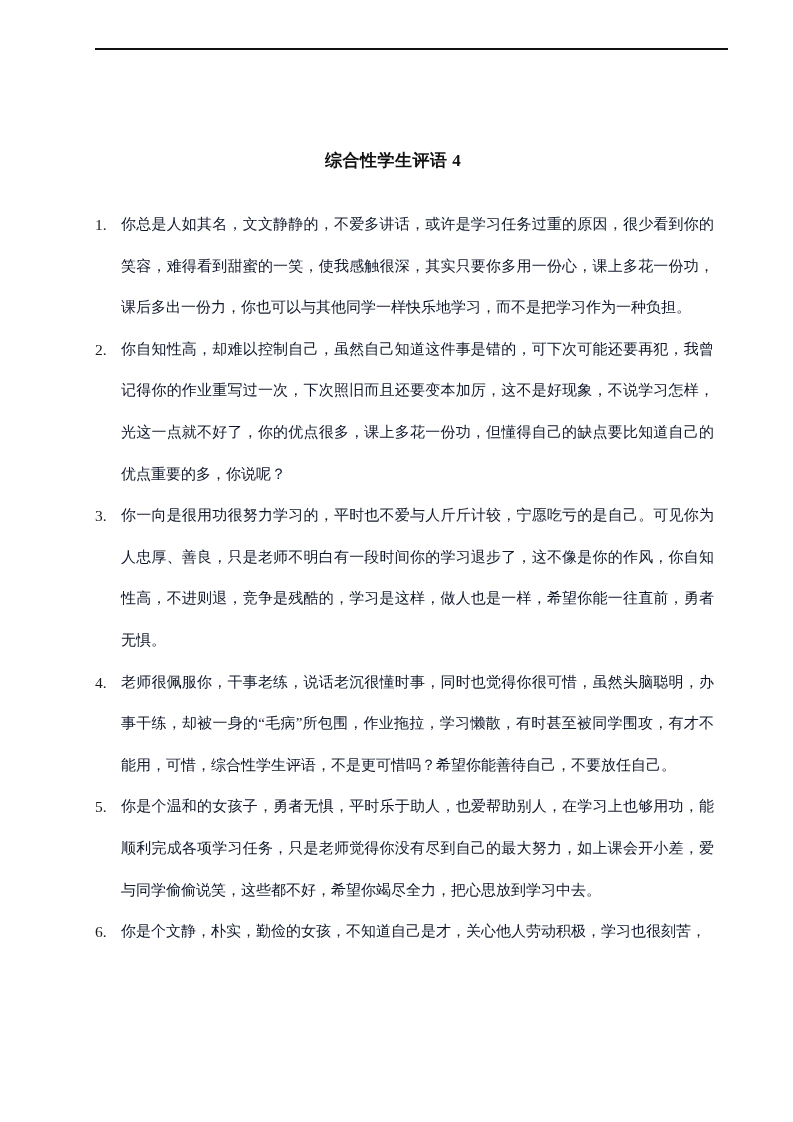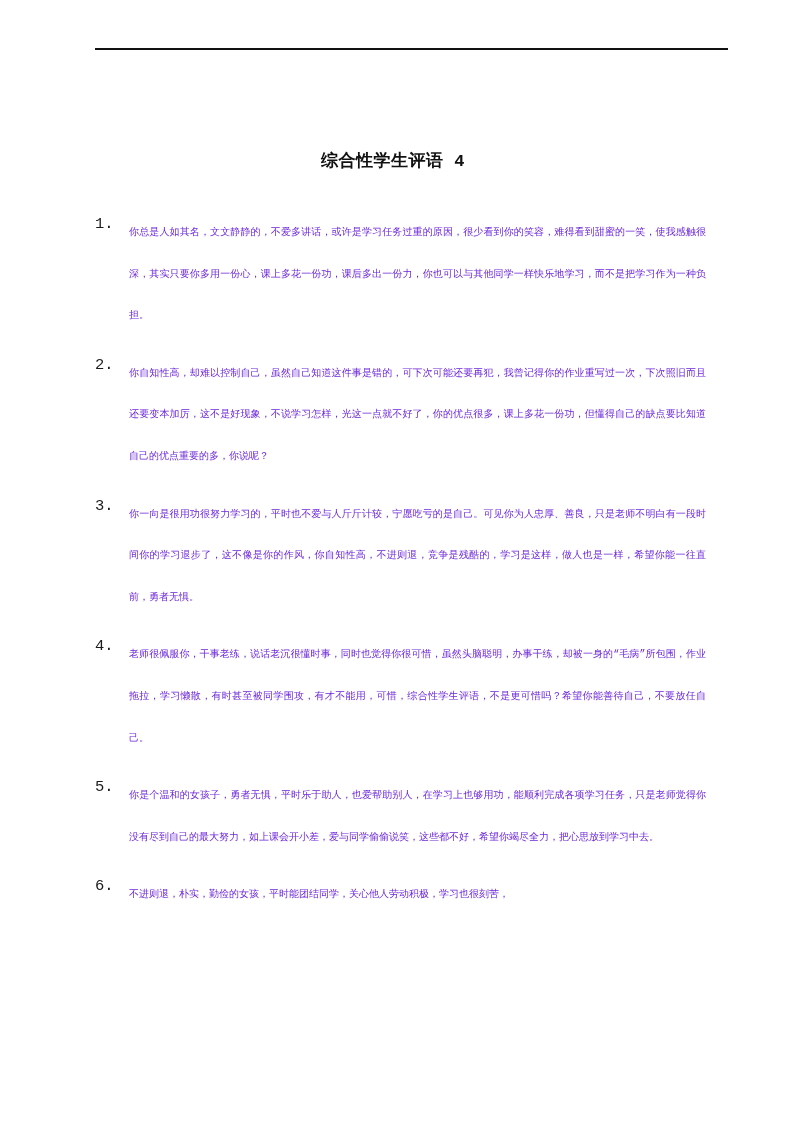--- a/index.html
+++ b/index.html
@@ -6,21 +6,21 @@
     margin: 0;
     padding: 0;
     background: #ffffff;
   }
   .page {
     position: relative;
     width: 793px;
     height: 1122px;
     background: #ffffff;
     overflow: hidden;
-    font-family: Liberation Mono, monospace;
+    font-family: Liberation Serif, serif;
     color: #1a1a1a;
   }
   .header-rule {
     position: absolute;
     left: 95px;
     top: 48px;
     width: 633px;
     height: 0;
     border: none;
     border-top: 2px solid #111111;
@@ -52,26 +52,26 @@
     align-items: flex-start;
   }
   .item-number {
     flex: 0 0 26px;
     font-size: 15.5px;
     line-height: 41.6px;
     color: #1a1a1a;
   }
   .item-text {
     flex: 1;
-    margin: 8px;
-    font-size: 10px;
+    margin: 0;
+    font-size: 15px;
     line-height: 41.6px;
     text-align: justify;
     text-justify: inter-ideograph;
-    color: #6d28d9;
+    color: #0f172a;
   }
 </style>
 </head>
 <body>
 
 <div class="page">
 
   <hr class="header-rule">
 
   <h1 class="doc-title">综合性学生评语 4</h1>
@@ -92,17 +92,17 @@
     <li class="comment-item">
       <span class="item-number">4.</span>
       <p class="item-text">老师很佩服你，干事老练，说话老沉很懂时事，同时也觉得你很可惜，虽然头脑聪明，办事干练，却被一身的“毛病”所包围，作业拖拉，学习懒散，有时甚至被同学围攻，有才不能用，可惜，综合性学生评语，不是更可惜吗？希望你能善待自己，不要放任自己。</p>
     </li>
     <li class="comment-item">
       <span class="item-number">5.</span>
       <p class="item-text">你是个温和的女孩子，勇者无惧，平时乐于助人，也爱帮助别人，在学习上也够用功，能顺利完成各项学习任务，只是老师觉得你没有尽到自己的最大努力，如上课会开小差，爱与同学偷偷说笑，这些都不好，希望你竭尽全力，把心思放到学习中去。</p>
     </li>
     <li class="comment-item">
       <span class="item-number">6.</span>
-      <p class="item-text">不进则退，朴实，勤俭的女孩，平时能团结同学，关心他人劳动积极，学习也很刻苦，</p>
+      <p class="item-text">你是个文静，朴实，勤俭的女孩，不知道自己是才，关心他人劳动积极，学习也很刻苦，</p>
     </li>
   </ol>
 
 </div>
 
 </body></html>

